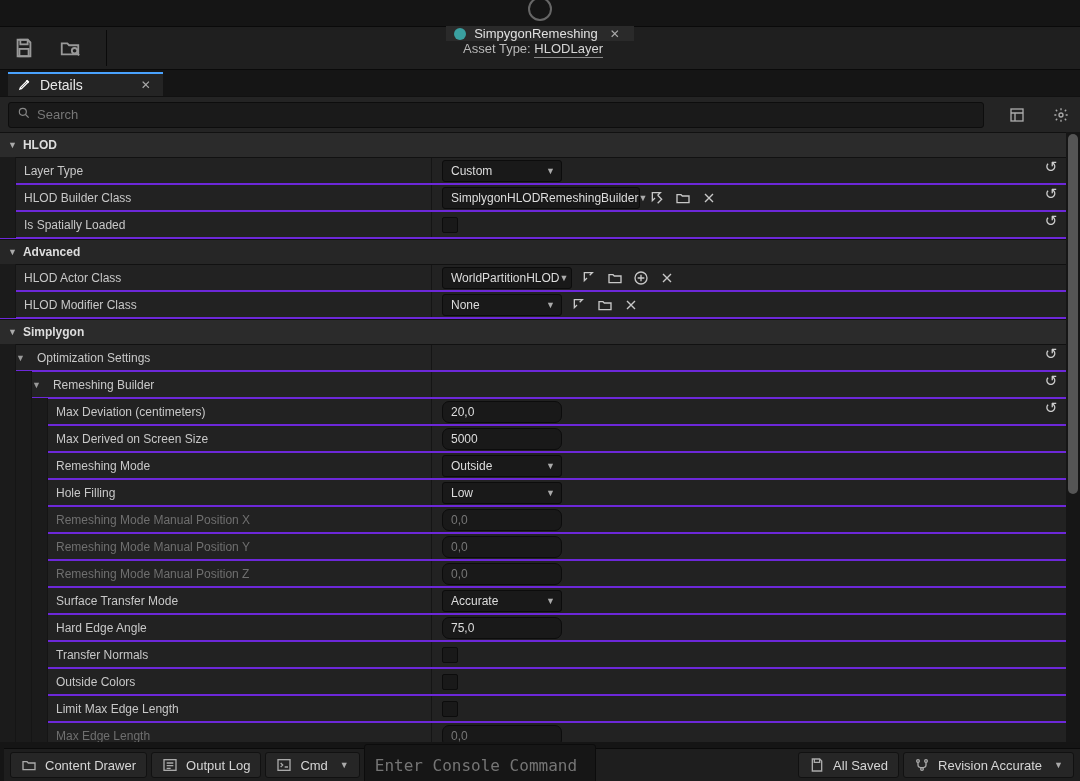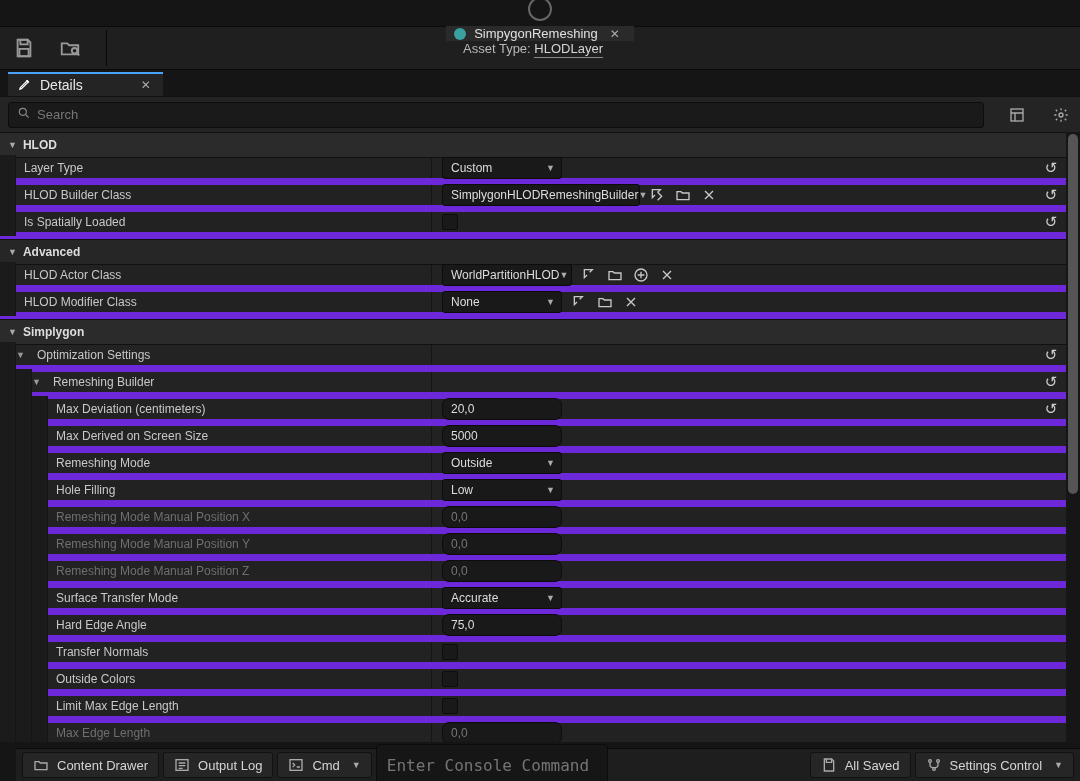--- a/index.html
+++ b/index.html
@@ -165,23 +165,23 @@
   padding-left: 8px;
   gap: 6px;
   font-weight: 600;
   color: #ddd;
   cursor:pointer;
 }
 .cat-header .tri { color:#aaa; font-size: 9px; }
 
 .prop-row {
   display: flex;
-  align-items: center;
+  align-items: flex-start;
   height: 27px;
-  border-bottom: 7px solid #6d28d9;
+  border-bottom: 2px solid #6d28d9;
   background: #222;
 }
 .prop-row.sub { background:#232323; }
 .indent-bar { width: 16px; height:27px; border-right:1px solid #151515; background:#1b1b1b; }
 .prop-label {
   flex: 0 0 auto;
   padding-left: 8px;
   color: #c8c8c8;
 }
 .prop-label.disabled { color:#6f6f6f; }
@@ -228,21 +228,21 @@
 }
 
 .mini-icon { width:18px; height:18px; display:flex; align-items:center; justify-content:center; color:#c8c8c8; cursor:pointer; }
 .mini-icon svg { width:16px; height:16px; }
 
 .reset-arrow { font-size:15px; color:#ccc; }
 
 
 .statusbar {
   position: absolute;
-  left:16px; right:0; bottom:0;
+  left:4px; right:0; bottom:0;
   height: 33px;
   background: #1e1e1e;
   border-top: 1px solid #0a0a0a;
   display: flex;
   align-items: center;
   padding: 0 6px;
   gap: 4px;
 }
 .status-btn {
   display:flex; align-items:center; gap:8px;
@@ -743,16 +743,16 @@
   </div>
   <div class="status-btn">
     <span class="sicon">
         <svg width="16" height="16" viewBox="0 0 24 24" fill="none" stroke="currentColor" stroke-width="2">
           <circle cx="6" cy="6" r="2"></circle>
           <circle cx="18" cy="6" r="2"></circle>
           <circle cx="12" cy="18" r="2"></circle>
           <path d="M6 8v4c0 2 2 4 6 4s6-2 6-4V8"></path>
         </svg>
       </span>
-    <span>Settings Control</span>
+    <span>Revision Accurate</span>
     <span class="chev-sm">▼</span>
   </div>
 </div>
 
 </body></html>

